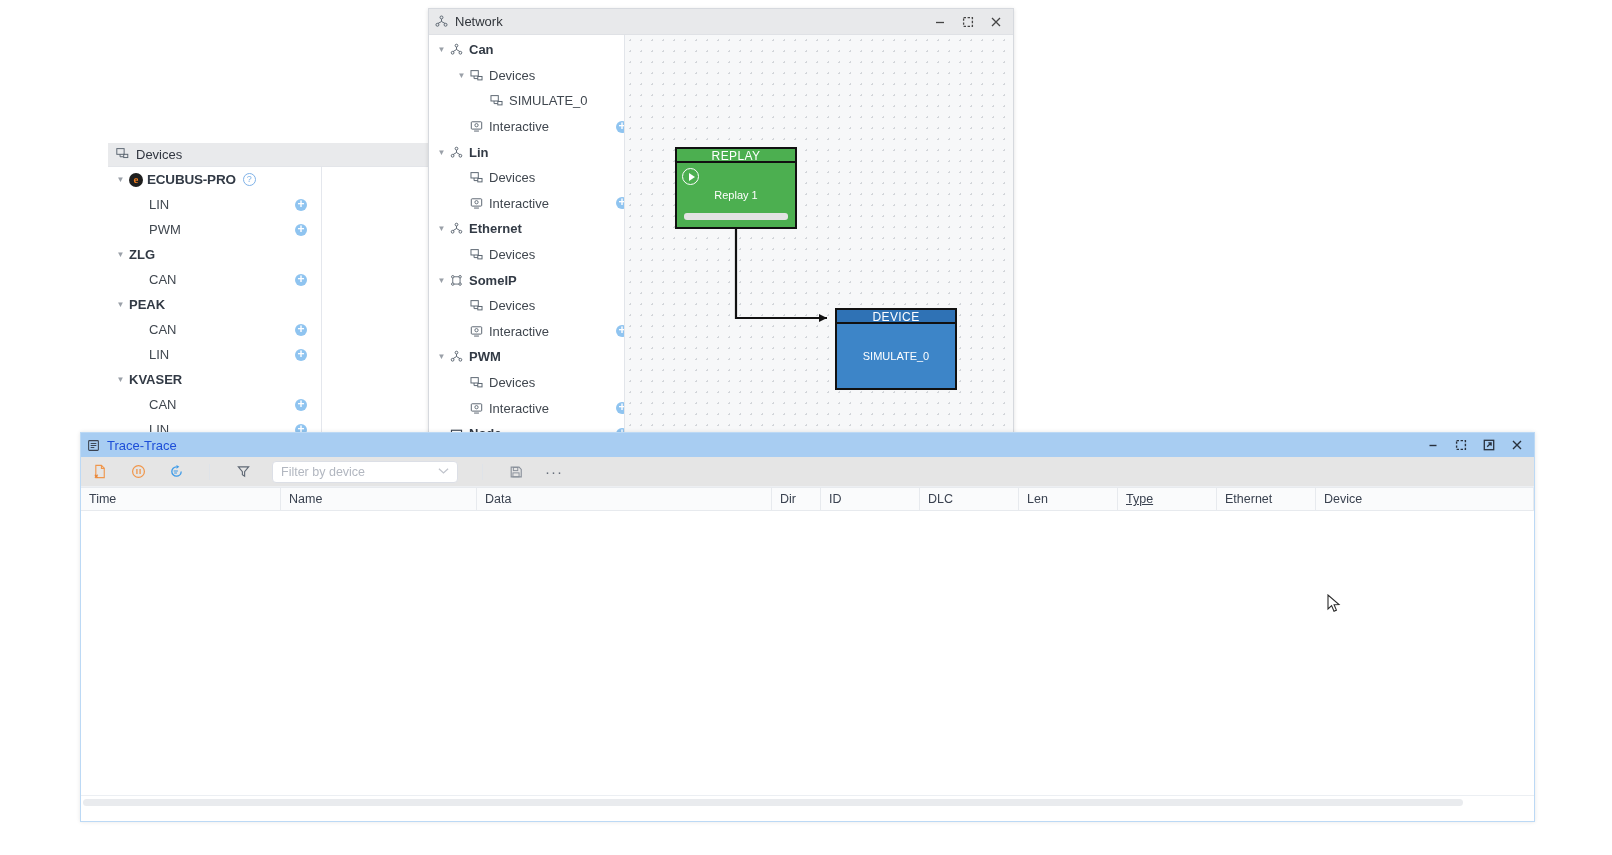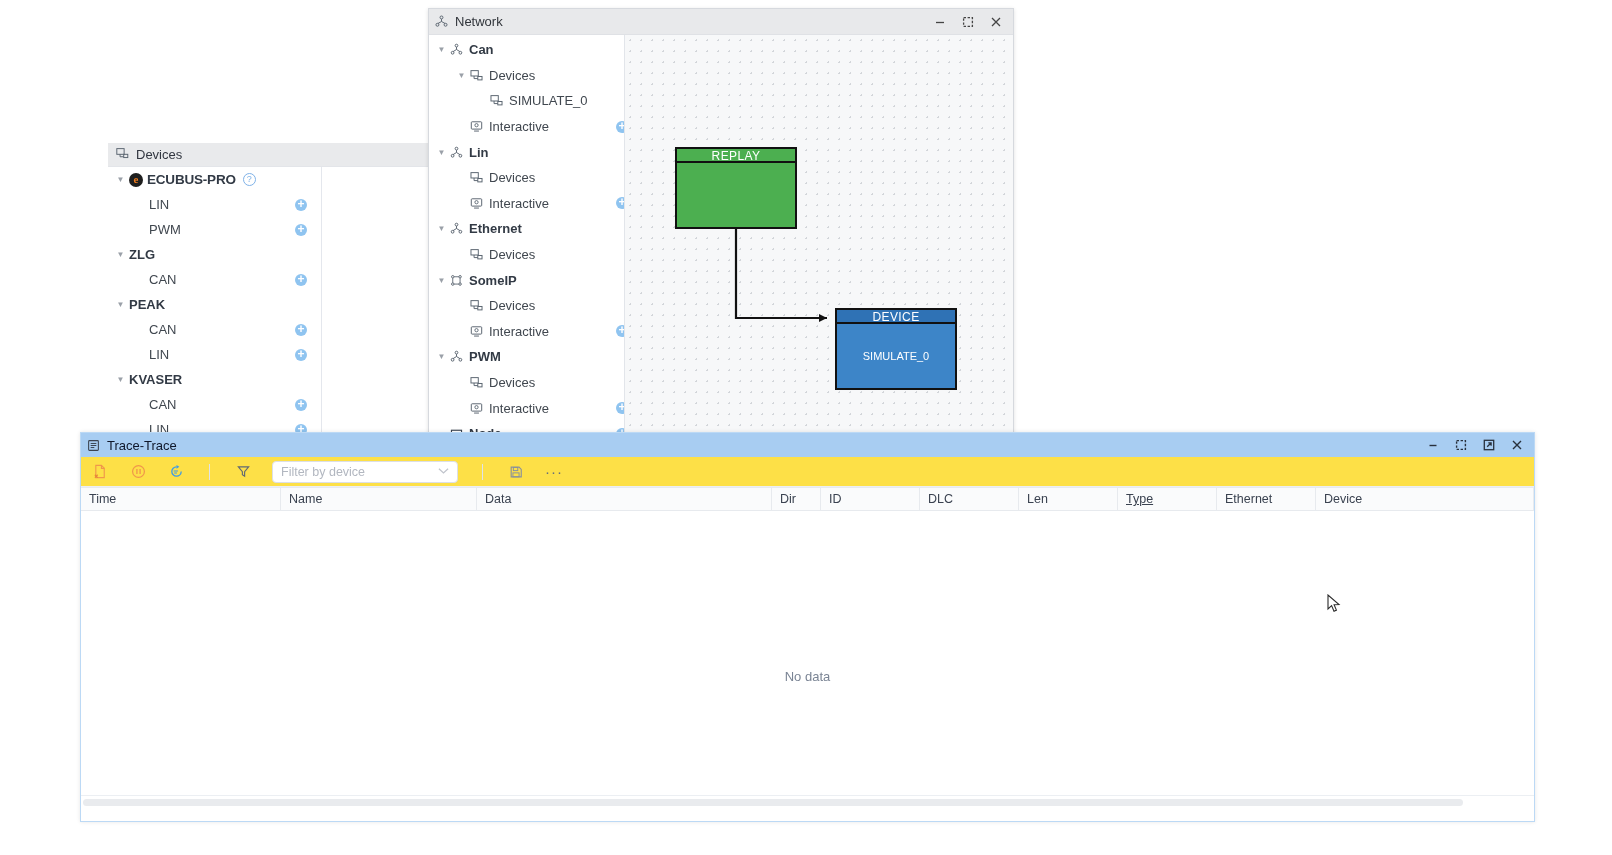--- a/index.html
+++ b/index.html
@@ -138,24 +138,24 @@
 
   svg.edge { position:absolute; left:0; top:0; width:100%; height:100%; pointer-events:none; }
 
   
   #trace-win {
     left: 80px; top: 432px; width: 1455px; height: 390px;
     border: 1px solid #bcd9f5;
     background:#fff;
     box-shadow: 0 0 4px rgba(0,0,0,.10);
   }
-  #trace-win > .win-title { background:#a8cdf2; height:24px; color:#0f172a; }
+  #trace-win > .win-title { background:#a8cdf2; height:24px; color:#1d4ed8; }
   #trace-win .tb {
     height: 30px; display:flex; align-items:center; gap:20px;
-    padding: 12px 10px; border-bottom:1px solid #edeff2; background:#fde047;
+    padding: 12px 10px; border-bottom:1px solid #edeff2; background:#e5e5e5;
   }
   .tb .sep { width:1px; height:16px; background:#dfe3e8; margin:0 4px; }
   .tb .tbtn { width:18px; height:18px; display:flex; align-items:center; justify-content:center; cursor:pointer; }
   .tb .selbox {
     height:22px; border:1px solid #dcdfe6; border-radius:4px;
     display:flex; align-items:center; padding: 0 8px;
     font-size:12.5px; color:#b2b7c0; background:#fff; cursor:pointer;
   }
   .tb .selbox .chev { margin-left:auto; color:#c0c4cc; font-size:9px; padding-left:8px; }
   #sel-device { width: 186px; }
@@ -480,20 +480,27 @@
           </div>
         </div>
       <div class="net-canvas">
         <svg class="edge">
           <path d="M111 194 L111 283 L202 283" fill="none" stroke="#111" stroke-width="2.2"></path>
           <path d="M202 283 L194 279 L194 287 Z" fill="#111"></path>
         </svg>
 
         <div class="gnode" id="node-replay">
           <div class="gtitle">REPLAY</div>
+          <div class="gbody">
+            <span class="play-badge">
+                <span class="tri"></span>
+              </span>
+            <span class="gname">Replay 1</span>
+            <span class="prog-bar"></span>
+          </div>
         </div>
 
         <div class="gnode" id="node-device">
           <div class="gtitle">DEVICE</div>
           <div class="gbody">
             <span class="gname">SIMULATE_0</span>
           </div>
         </div>
       </div>
     </div>
@@ -585,21 +592,20 @@
         <div class="th" style="width: 295px;">Data</div>
         <div class="th" style="width: 49px;">Dir</div>
         <div class="th" style="width: 99px;">ID</div>
         <div class="th" style="width: 99px;">DLC</div>
         <div class="th" style="width: 99px;">Len</div>
         <div class="th" style="width: 99px; text-decoration: underline;">Type</div>
         <div class="th" style="width: 99px;">Ethernet</div>
         <div class="th" style="width: 218px;">Device</div>
       </div>
     <div class="tbody">
-      <div class="nodata">No data</div>
       <div class="hscroll">
         <div class="thumb"></div>
       </div>
     </div>
   </div>
 
   <div id="cursor">
     <svg width="14" height="20" viewBox="0 0 14 20">
       <path d="M1 1 L1 15 L4.6 11.6 L7 17.2 L9.4 16.1 L7.1 10.8 L12 10.6 Z" fill="#fff" stroke="#2b2b2b" stroke-width="1.1"></path>
     </svg>

